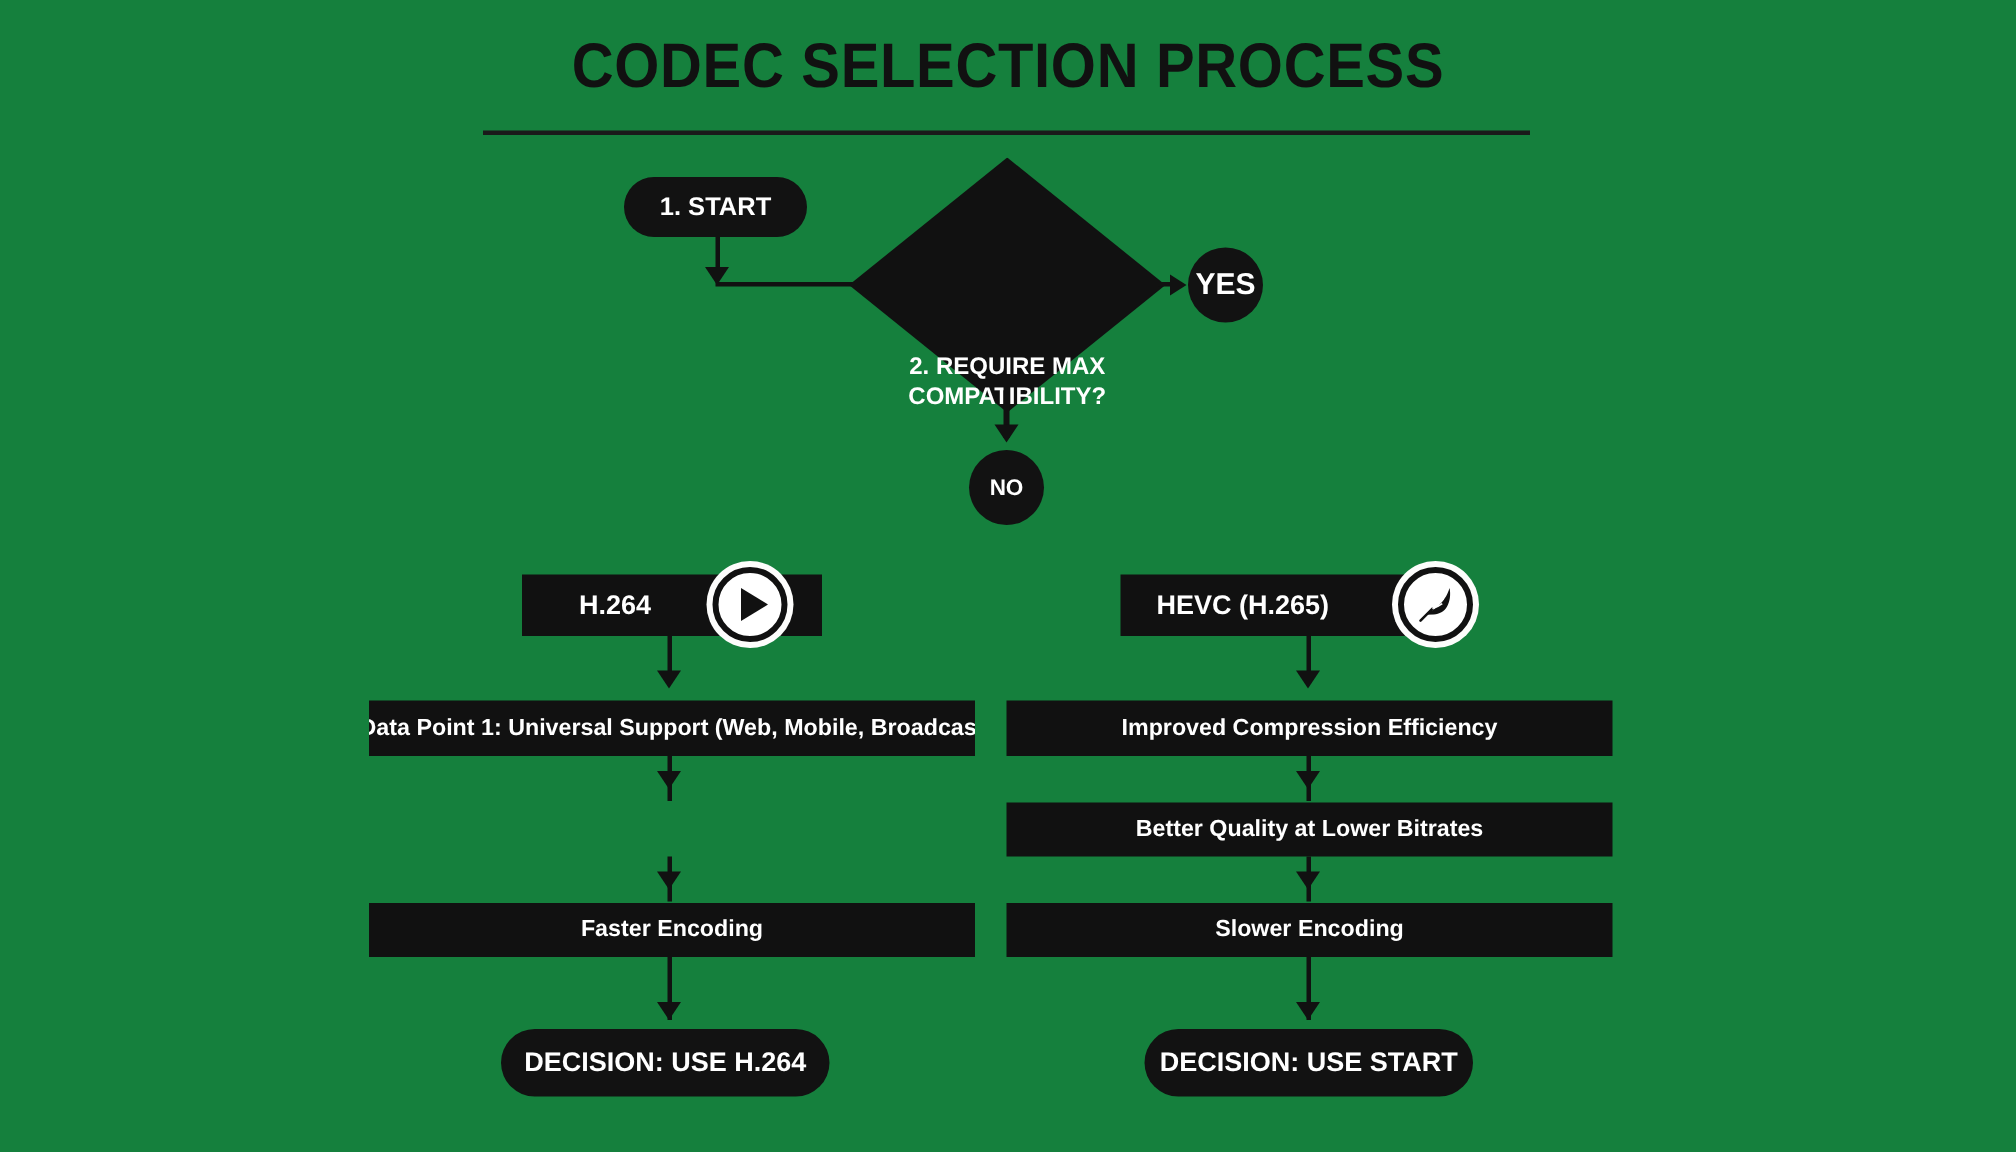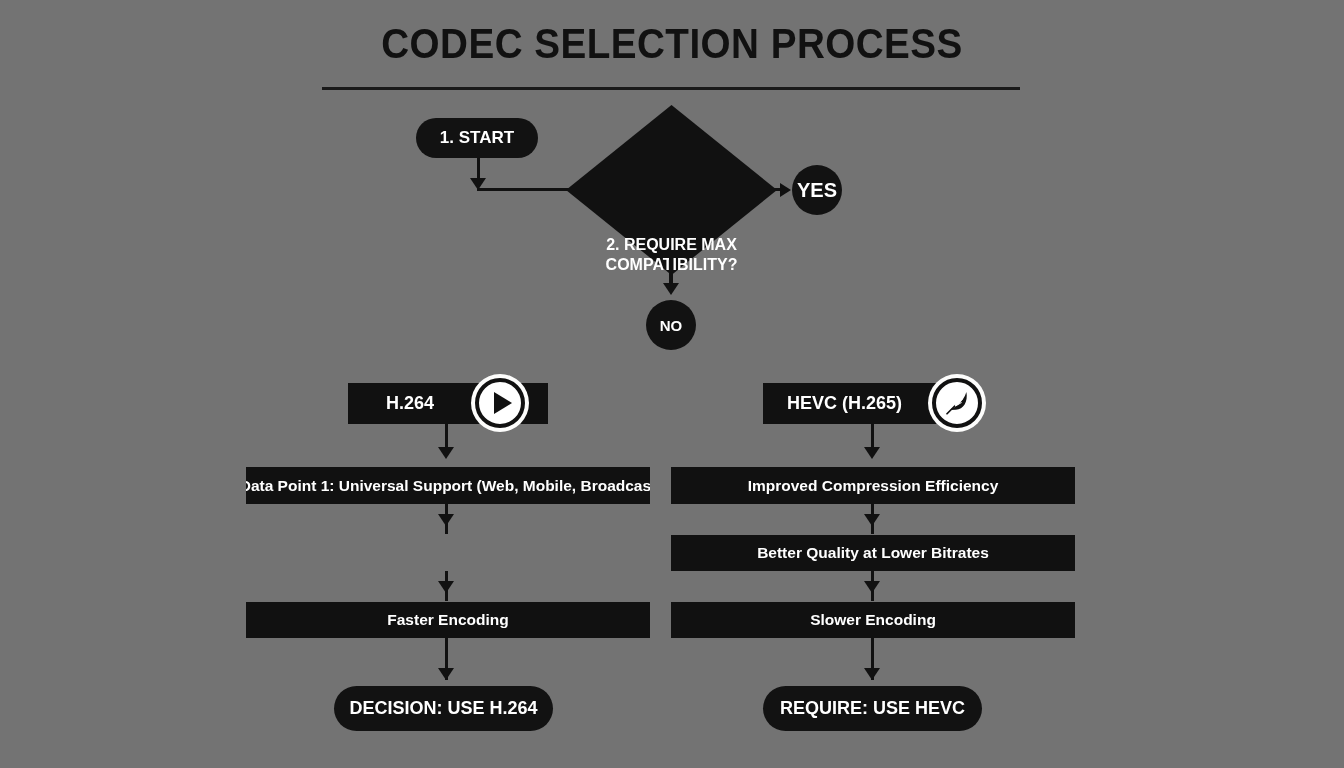--- a/index.html
+++ b/index.html
@@ -10,21 +10,21 @@
     width: 1344px;
     height: 768px;
     background: #fdfdfc;
     font-family: "Liberation Sans", sans-serif;
     overflow: hidden;
   }
   #canvas {
     position: relative;
     width: 1344px;
     height: 768px;
-    background: #737373;
+    background: #15803d;
   }
 
   
   .title {
     position: absolute;
     left: 0;
     top: 20px;
     width: 1344px;
     text-align: center;
     font-family: "Liberation Sans", sans-serif;
@@ -222,21 +222,21 @@
     <span>Faster Encoding</span>
   </div>
 
   <div class="vline" style="left:445px; top:638px; width:3px; height:42px;"></div>
   <div class="arrow-down" style="left:438px; top:668px;"></div>
 
   <div class="pill" style="left:334px; top:686px; width:219px; height:45px; font-size:18px;">
     <span>DECISION: USE H.264</span>
   </div>
 
-  <div class="bar" style="left:763px; top:383px; width:180px; height:41px; font-size:18px; justify-content:flex-start; padding-left:24px;text-align:right;">
+  <div class="bar" style="left:747px; top:383px; width:180px; height:41px; font-size:18px; justify-content:flex-start; padding-left:24px;text-align:right;">
     <span>HEVC (H.265)</span>
   </div>
   <div class="badge-ring-halo" style="left:928px; top:374px;"></div>
   <div class="badge-icon" style="left:932px; top:378px;">
     <svg width="30" height="30" viewBox="0 0 24 24">
       <path d="M19.5 3.2c-1.2 4.1-3.6 7.6-6.7 10.1-1.6 1.3-3.3 2.3-5 3.1l-1.1 1.1 4.4-0.2c3-0.2 5.5-1.6 7-4.1 1.6-2.8 2.1-6.4 1.4-10z" fill="#111111"></path>
       <path d="M4.0 20.6l6.4-6.4" stroke="#111111" stroke-width="1.4" stroke-linecap="round" fill="none"></path>
       <path d="M11.2 12.0c1.8-0.6 3.6-1.7 5.1-3.1M10.3 14.1c1.9-0.5 3.7-1.4 5.3-2.6" stroke="#ffffff" stroke-width="0.9" fill="none"></path>
     </svg>
   </div>
@@ -259,16 +259,16 @@
   <div class="arrow-down" style="left:864px; top:581px;"></div>
 
   <div class="bar" style="left:671px; top:602px; width:404px; height:36px; font-size:15.5px;">
     <span>Slower Encoding</span>
   </div>
 
   <div class="vline" style="left:871px; top:638px; width:3px; height:42px;"></div>
   <div class="arrow-down" style="left:864px; top:668px;"></div>
 
   <div class="pill" style="left:763px; top:686px; width:219px; height:45px; font-size:18px;">
-    <span>REQUIRE: USE HEVC</span>
+    <span>DECISION: USE START</span>
   </div>
 
 </div>
 
 </body></html>

